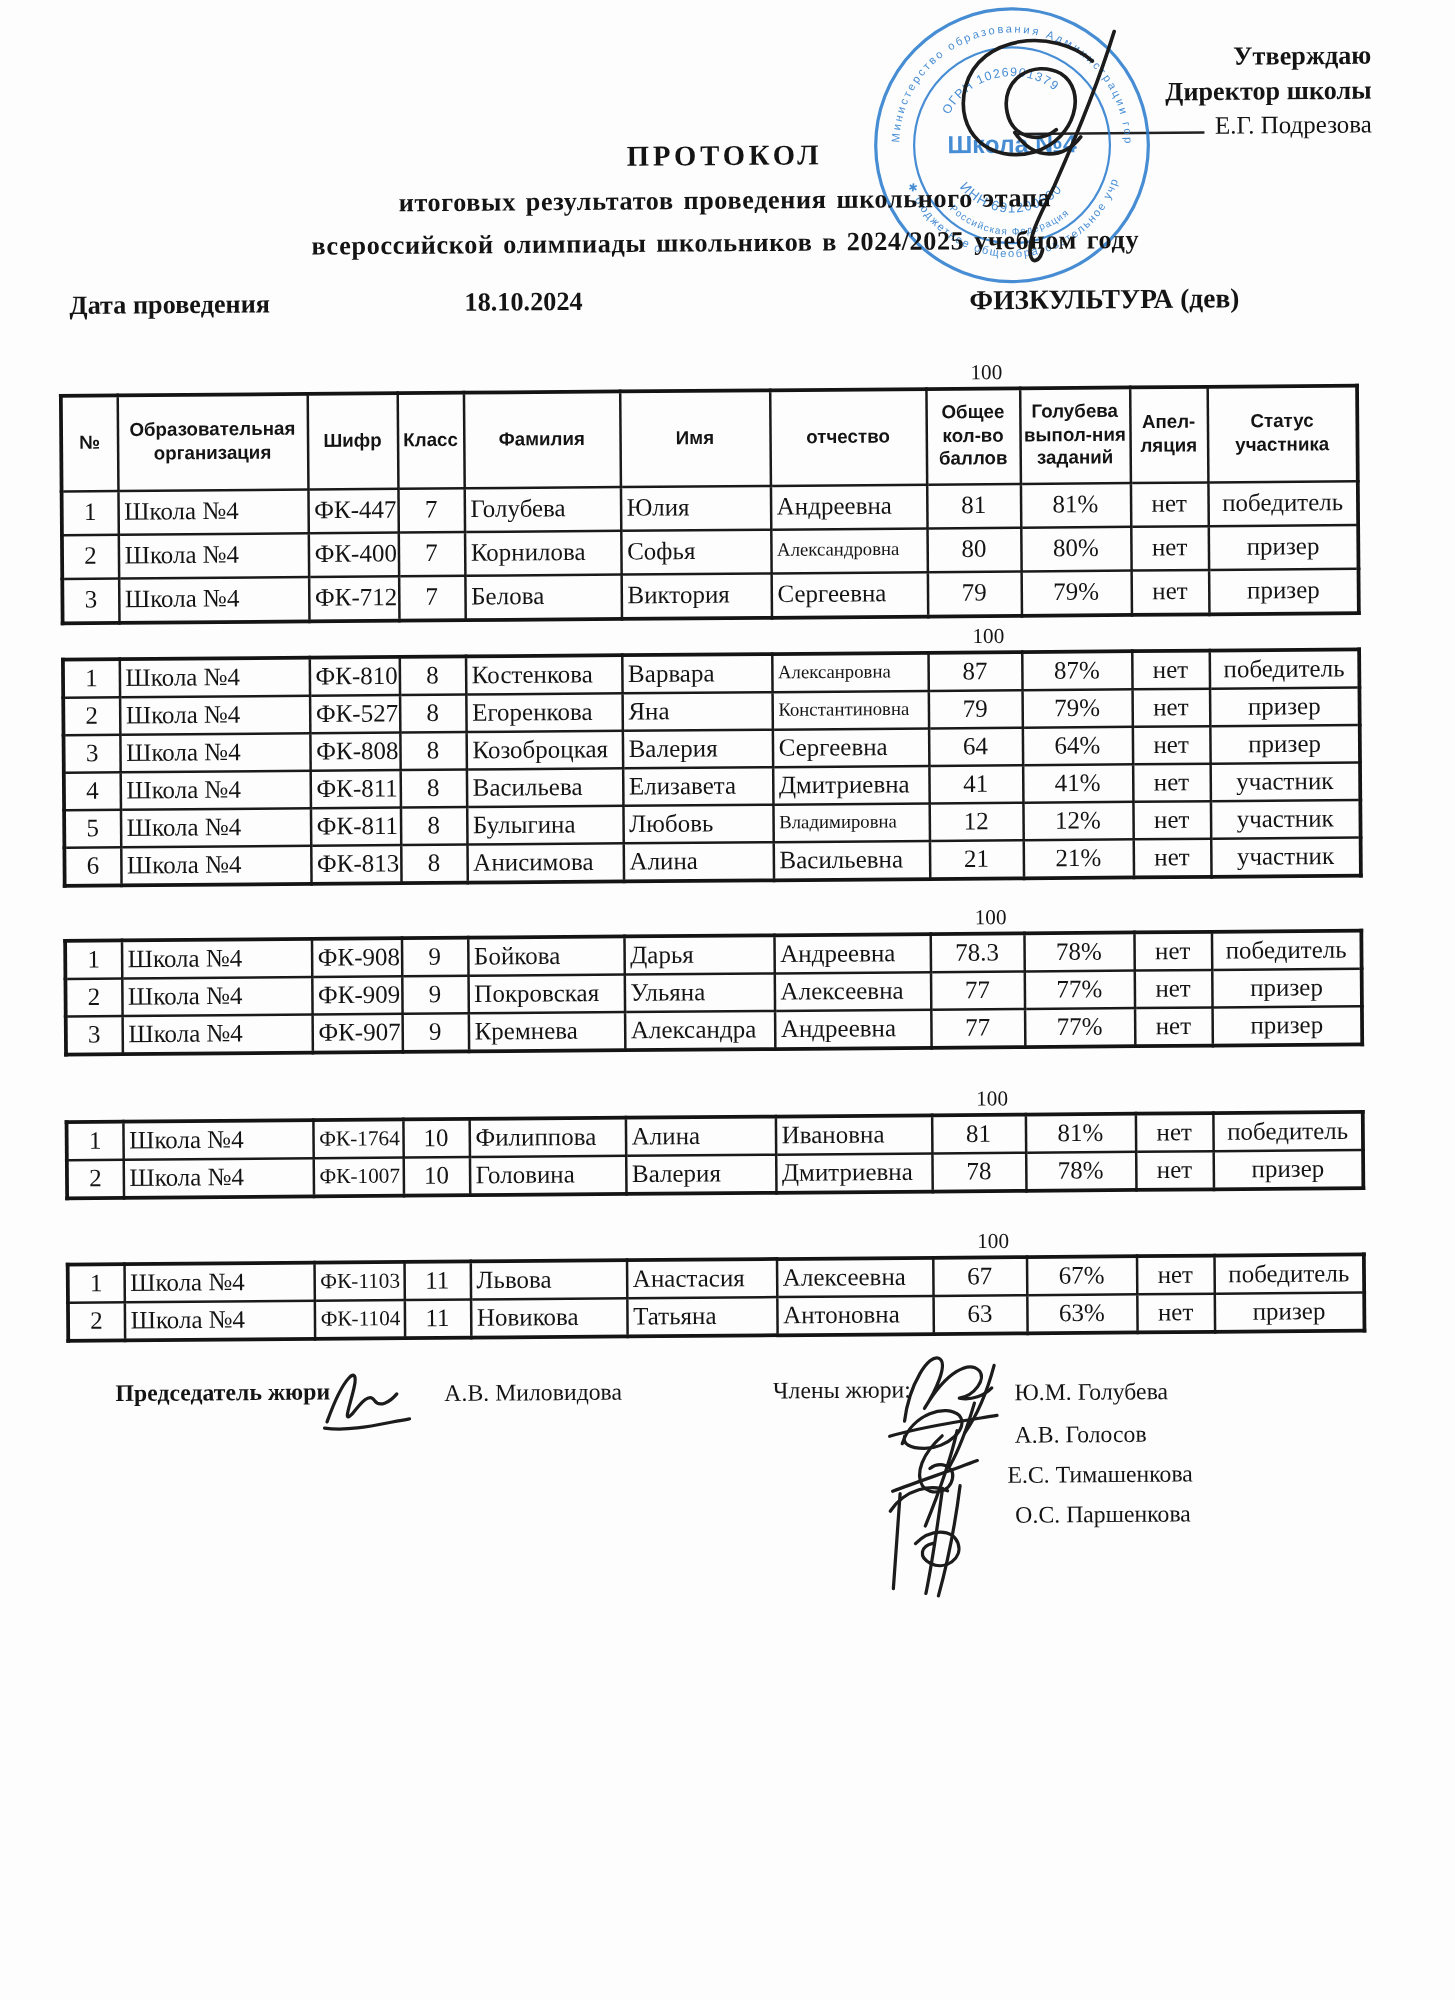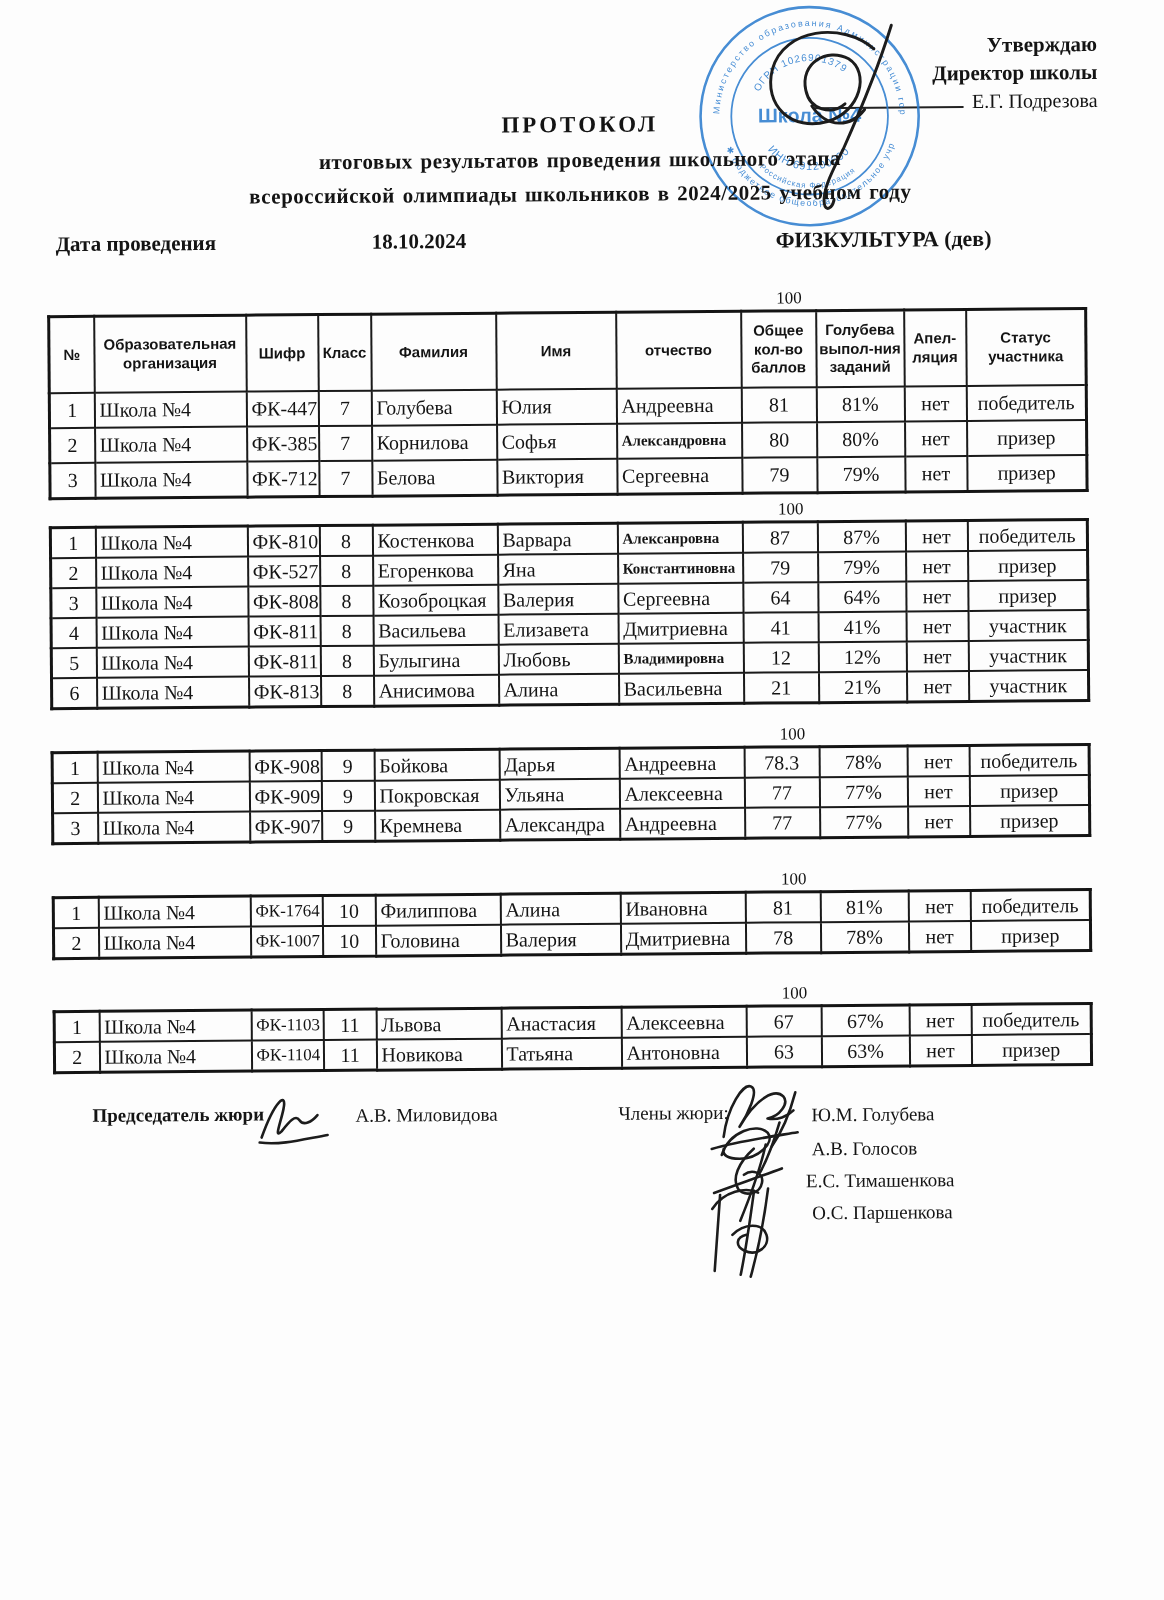--- a/index.html
+++ b/index.html
@@ -41,21 +41,21 @@
   .tblock table { margin-top:19px; border-collapse:collapse; table-layout:fixed;
                   width:1037px; border:3px solid #141414; }
   .tblock td, .tblock th { border:2px solid #1a1a1a; overflow:hidden; }
   .tblock th { font-family:"Liberation Sans", sans-serif; font-weight:bold; font-size:15px;
                line-height:1.25; white-space:pre-line; text-align:center; vertical-align:middle;
                height:70px; padding:2px 1px; }
   .tblock td { font-size:20px; vertical-align:middle; padding:0 4px; white-space:nowrap; }
   .first tbody td { height:33px; } .rest tbody td { height:28px; }
   .c0,.c2,.c3,.c7,.c8,.c9,.c10 { text-align:center; }
   .c1,.c4,.c5,.c6 { text-align:left; }
-  .sm  { font-size:15px !important;font-weight:bold; }
+  .sm  { font-size:15px !important; }
   .sm2 { font-size:17px !important; }
 
   
   .jury span { position:absolute; font-size:19px; }
   .chair-label   { left:87px;  top:1101px; font-weight:bold; }
   .chair-name    { left:350px; top:1103px; }
   .members-label { left:613px; top:1103px; font-weight:normal; }
   .m-name-0 { left:806px; top:1106px; }
   .m-name-1 { left:806px; top:1140px; }
   .m-name-2 { left:800px; top:1172px; }
@@ -172,21 +172,21 @@
               <td class="c5">Юлия</td>
               <td class="c6">Андреевна</td>
               <td class="c7">81</td>
               <td class="c8">81%</td>
               <td class="c9">нет</td>
               <td class="c10">победитель</td>
             </tr>
             <tr>
               <td class="c0">2</td>
               <td class="c1">Школа №4</td>
-              <td class="c2">ФК-385</td>
+              <td class="c2">ФК-400</td>
               <td class="c3">7</td>
               <td class="c4">Корнилова</td>
               <td class="c5">Софья</td>
               <td class="c6 sm">Александровна</td>
               <td class="c7">80</td>
               <td class="c8">80%</td>
               <td class="c9">нет</td>
               <td class="c10">призер</td>
             </tr>
             <tr>

